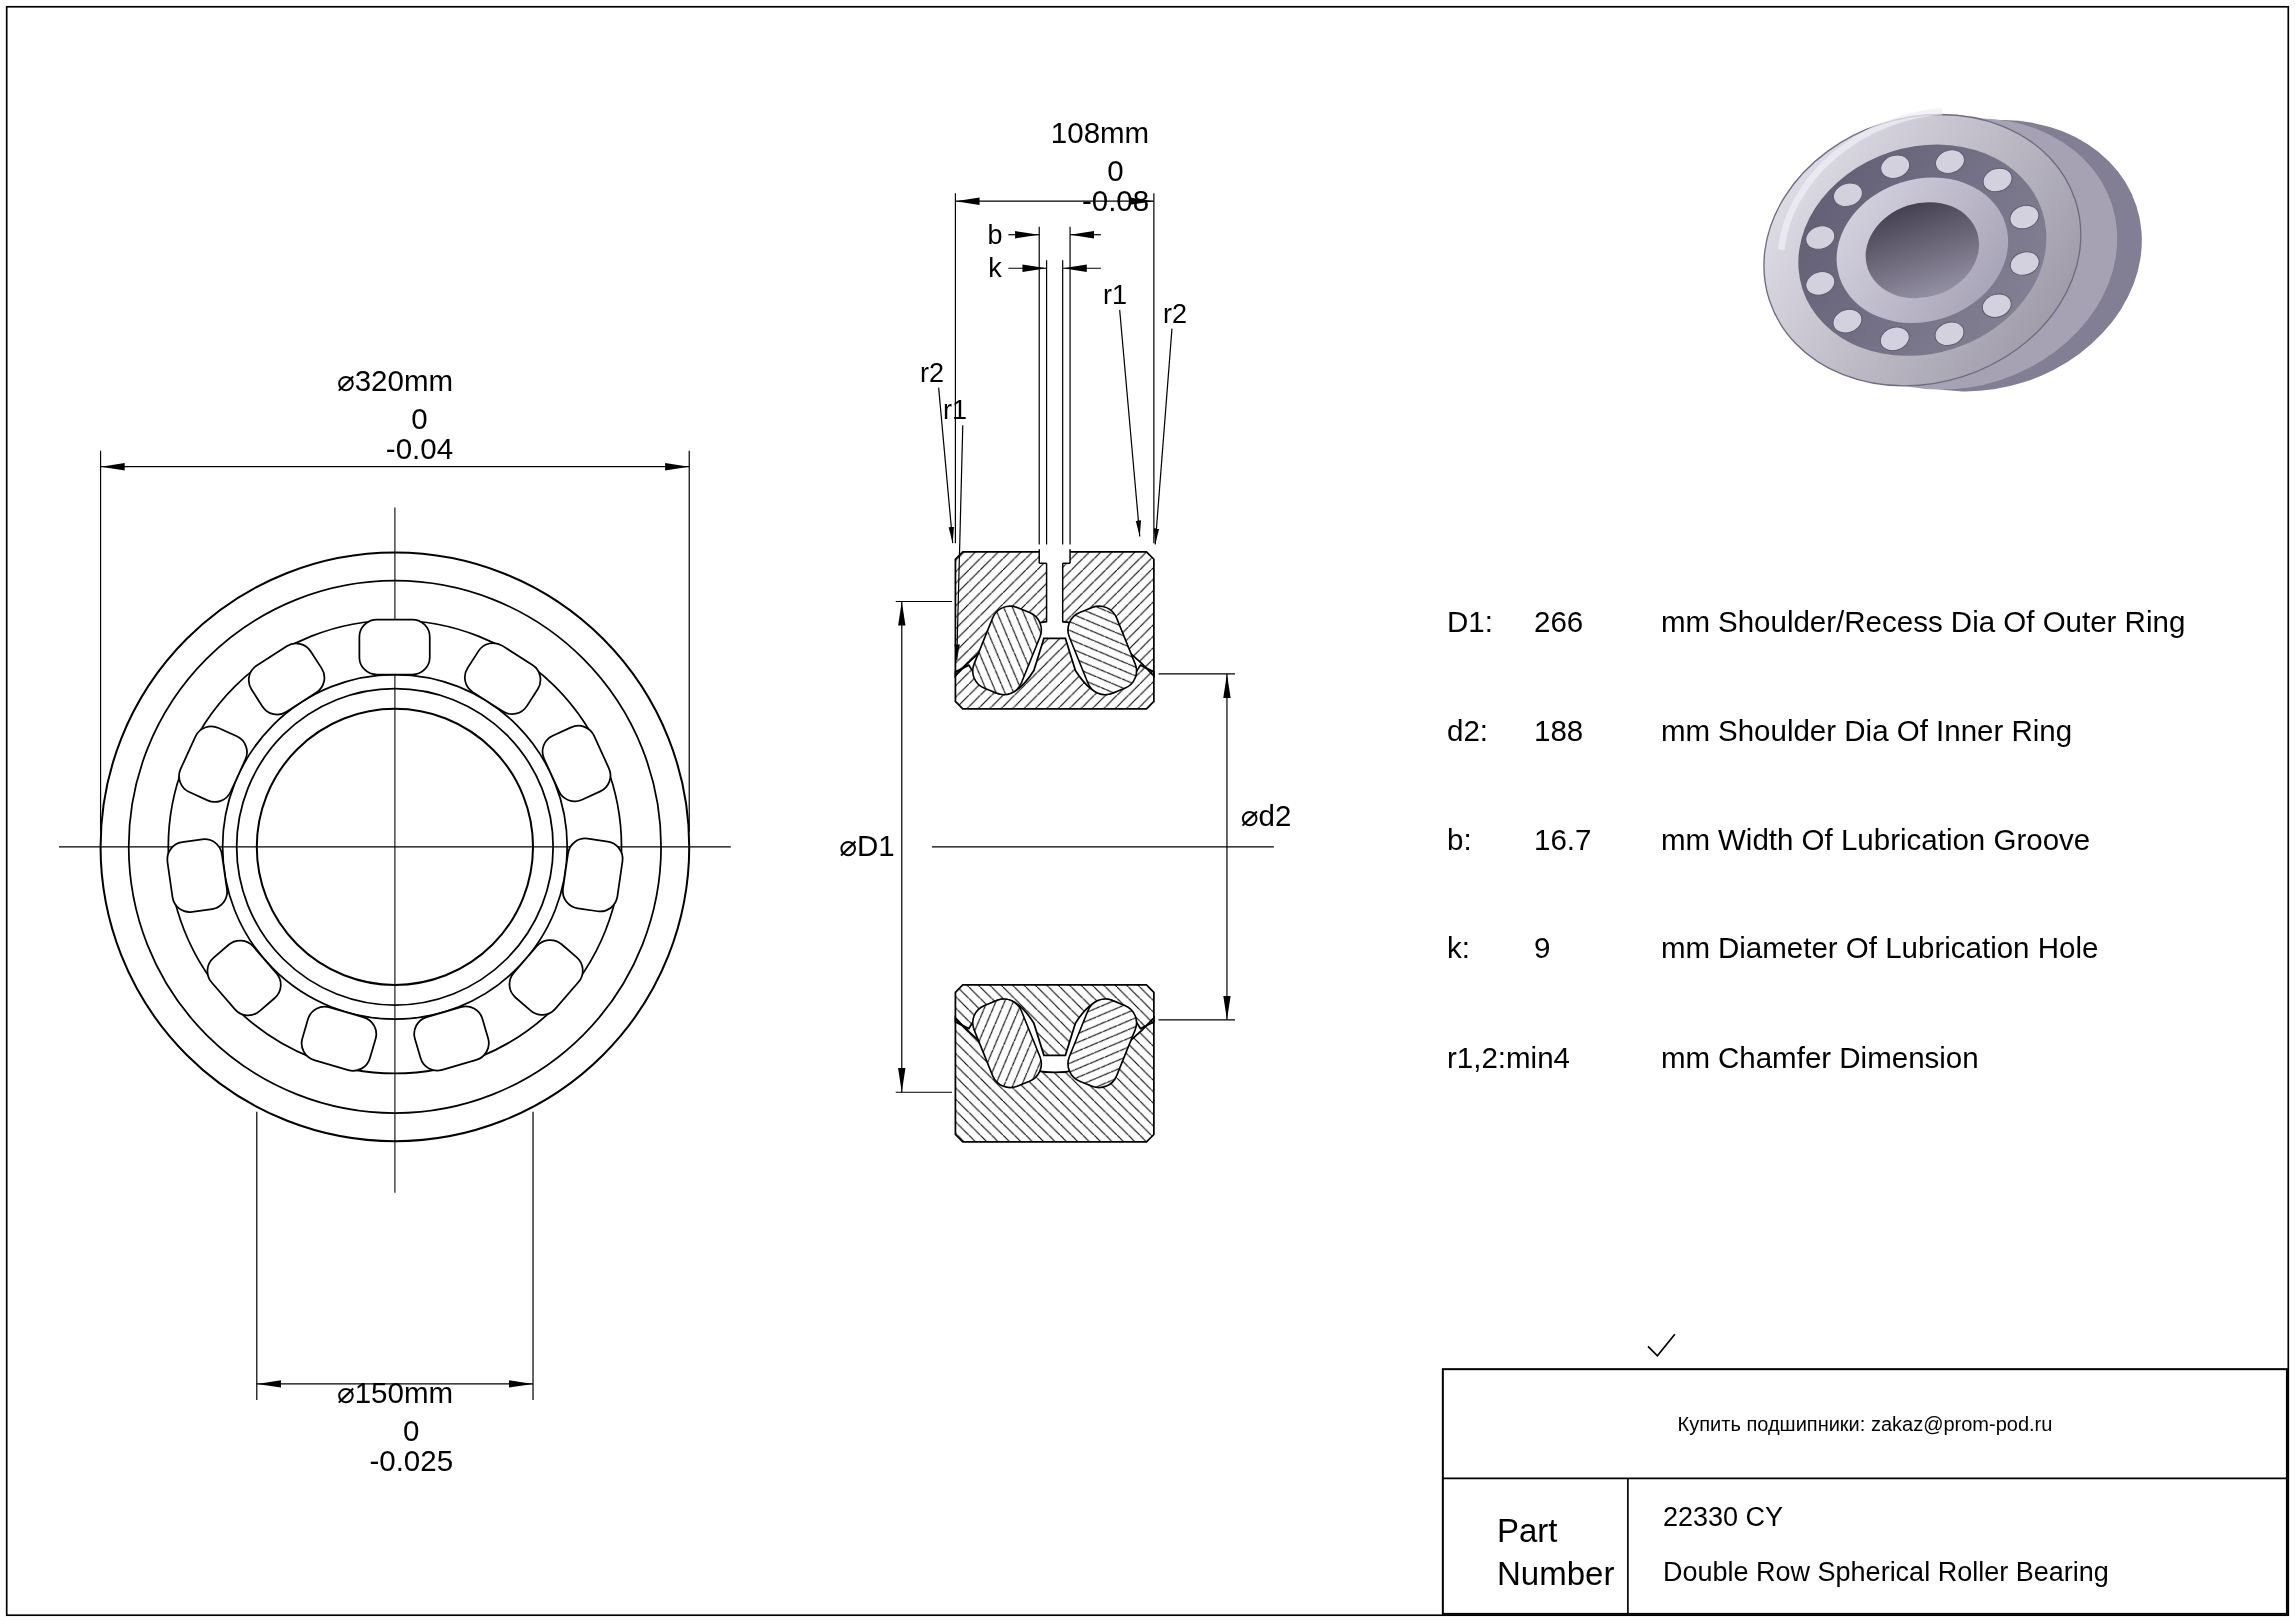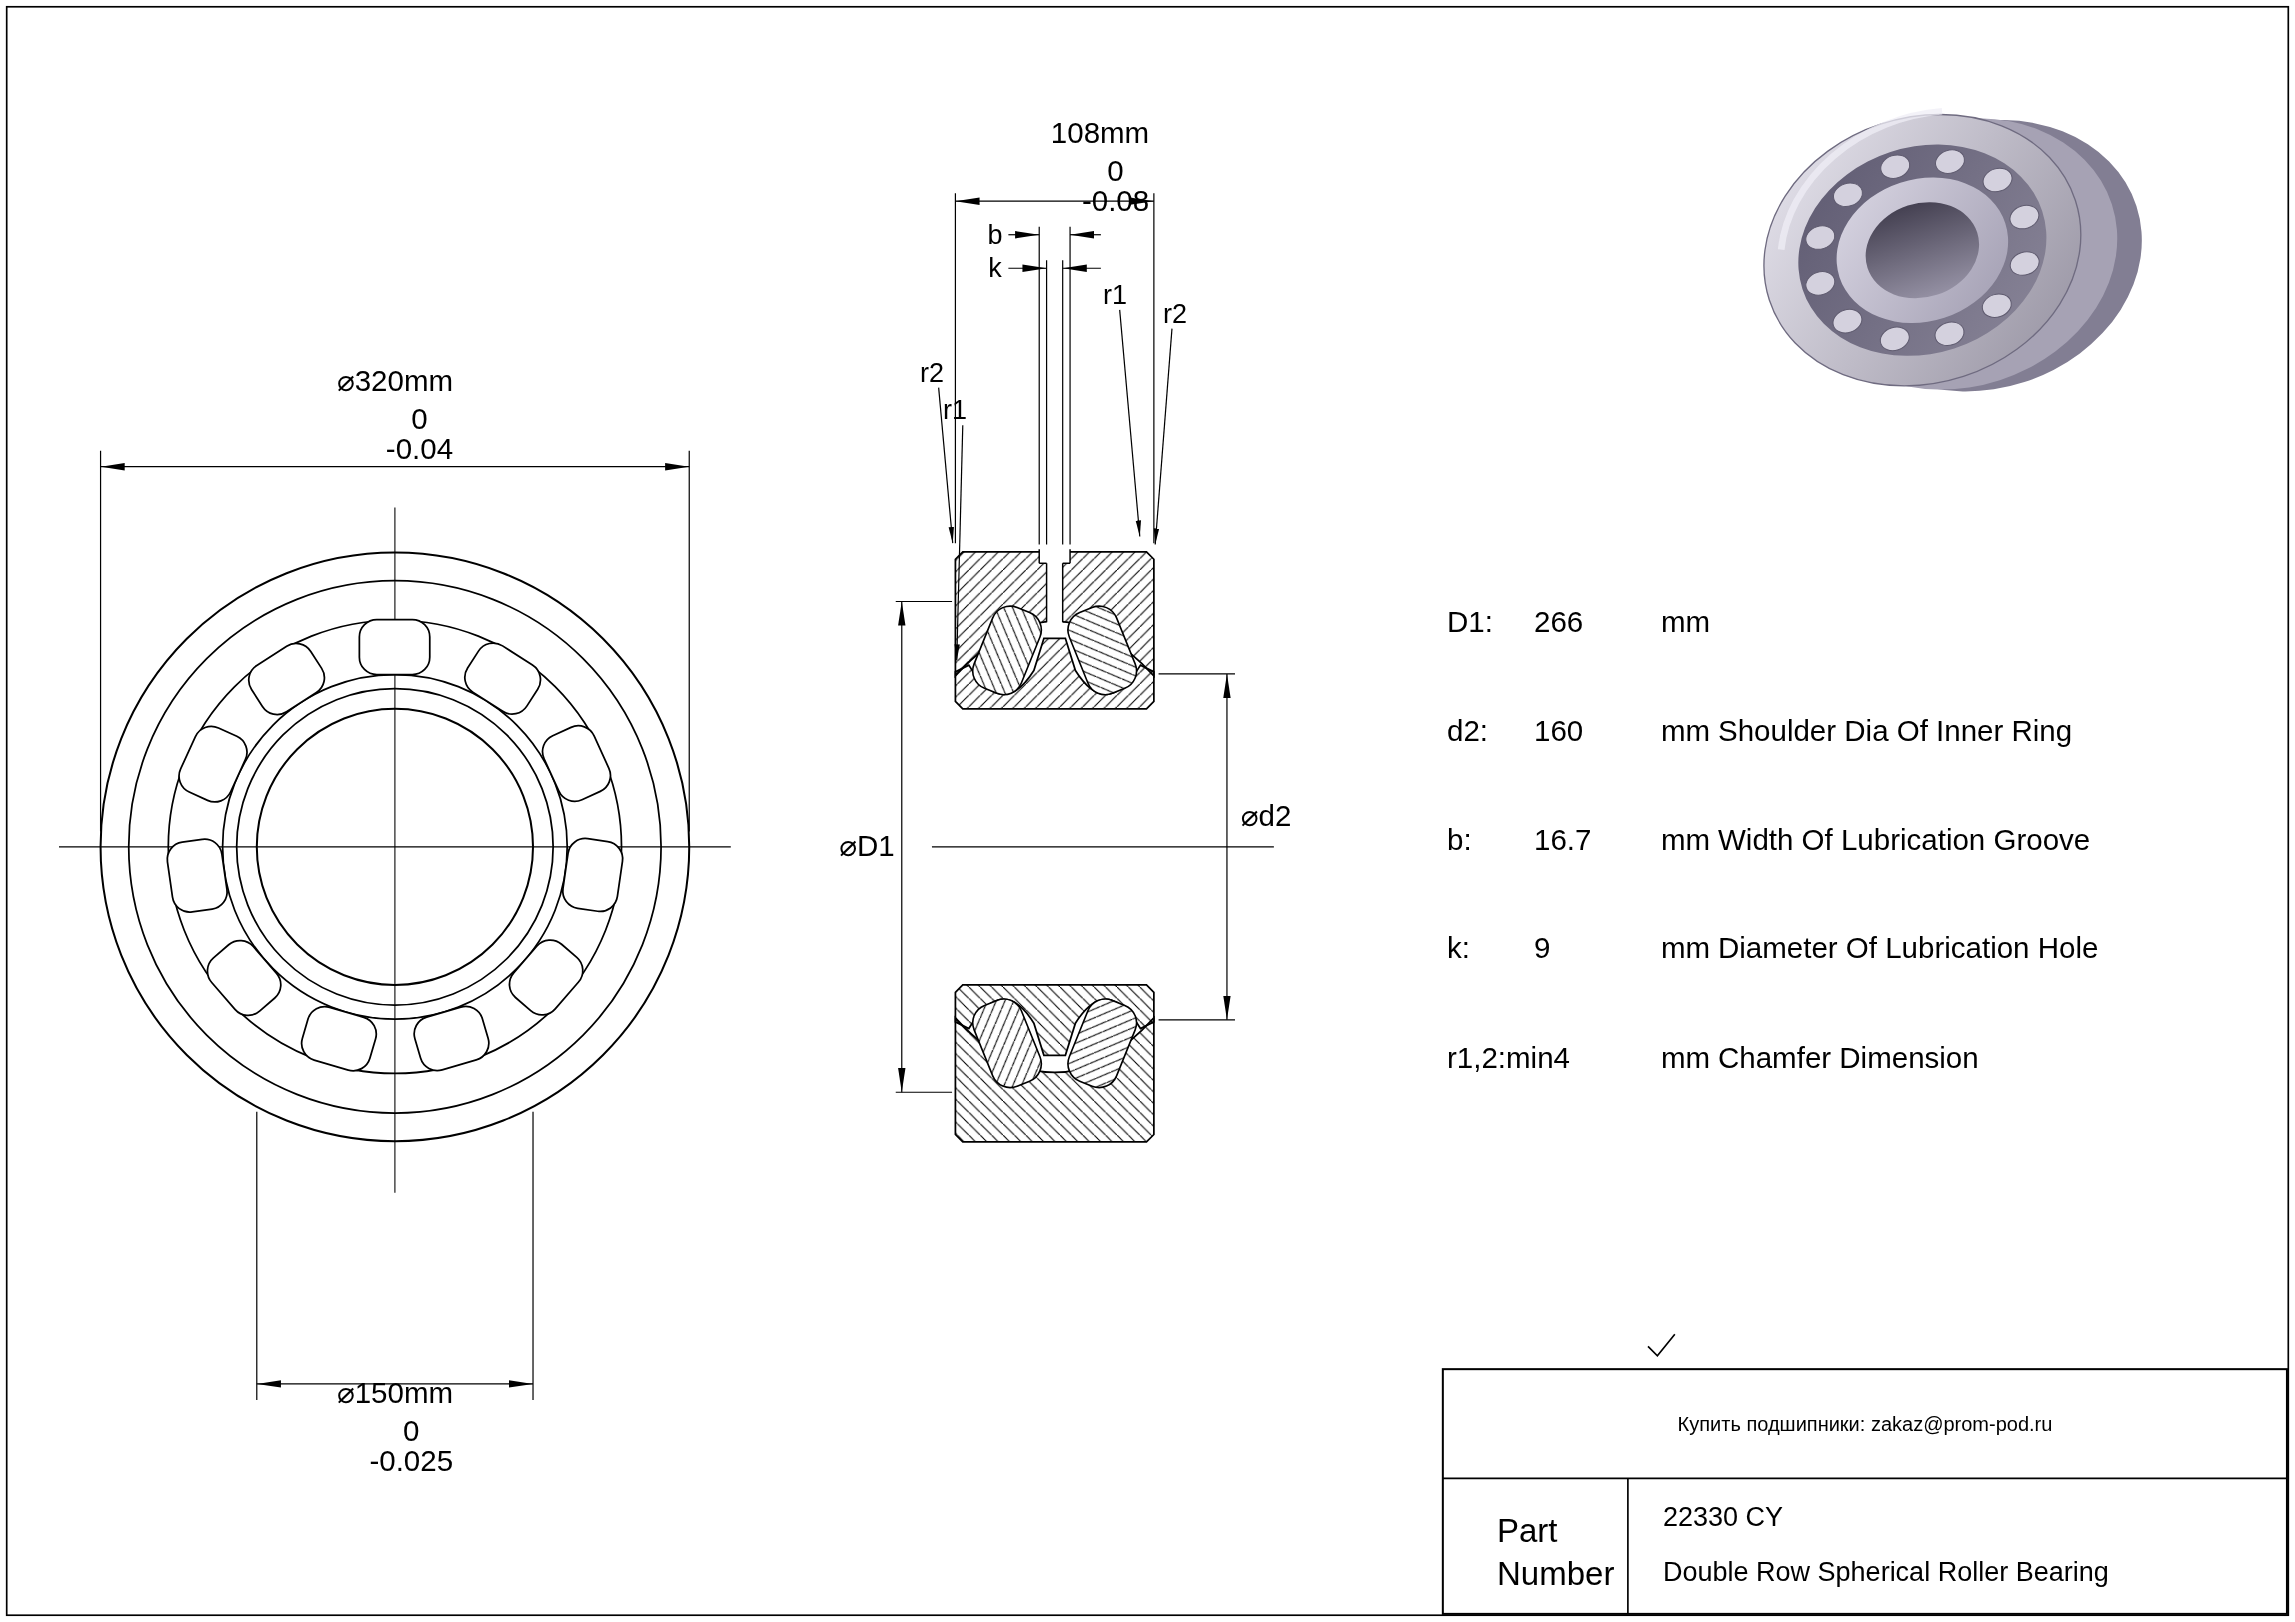--- a/index.html
+++ b/index.html
@@ -237,24 +237,25 @@
   <div class="t c lbl" style="left:1175px;top:314px">r2</div>
   <div class="t c lbl" style="left:932px;top:373px">r2</div>
   <div class="t c lbl" style="left:955px;top:410px">r1</div>
   <div class="t c big" style="left:867px;top:846px">⌀D1</div>
   <div class="t c big" style="left:1266px;top:816px">⌀d2</div>
 
   <div class="t spec" style="left:1447px;top:605px">
     <span class="sp-param">D1:</span>
     <span class="sp-val">266</span>
     <span class="sp-unit">mm</span>
+    <span class="sp-desc">Shoulder/Recess Dia Of Outer Ring</span>
   </div>
   <div class="t spec" style="left:1447px;top:714px">
     <span class="sp-param">d2:</span>
-    <span class="sp-val">160</span>
+    <span class="sp-val">188</span>
     <span class="sp-unit">mm</span>
     <span class="sp-desc">Shoulder Dia Of Inner Ring</span>
   </div>
   <div class="t spec" style="left:1447px;top:823px">
     <span class="sp-param">b:</span>
     <span class="sp-val">16.7</span>
     <span class="sp-unit">mm</span>
     <span class="sp-desc">Width Of Lubrication Groove</span>
   </div>
   <div class="t spec" style="left:1447px;top:931px">

